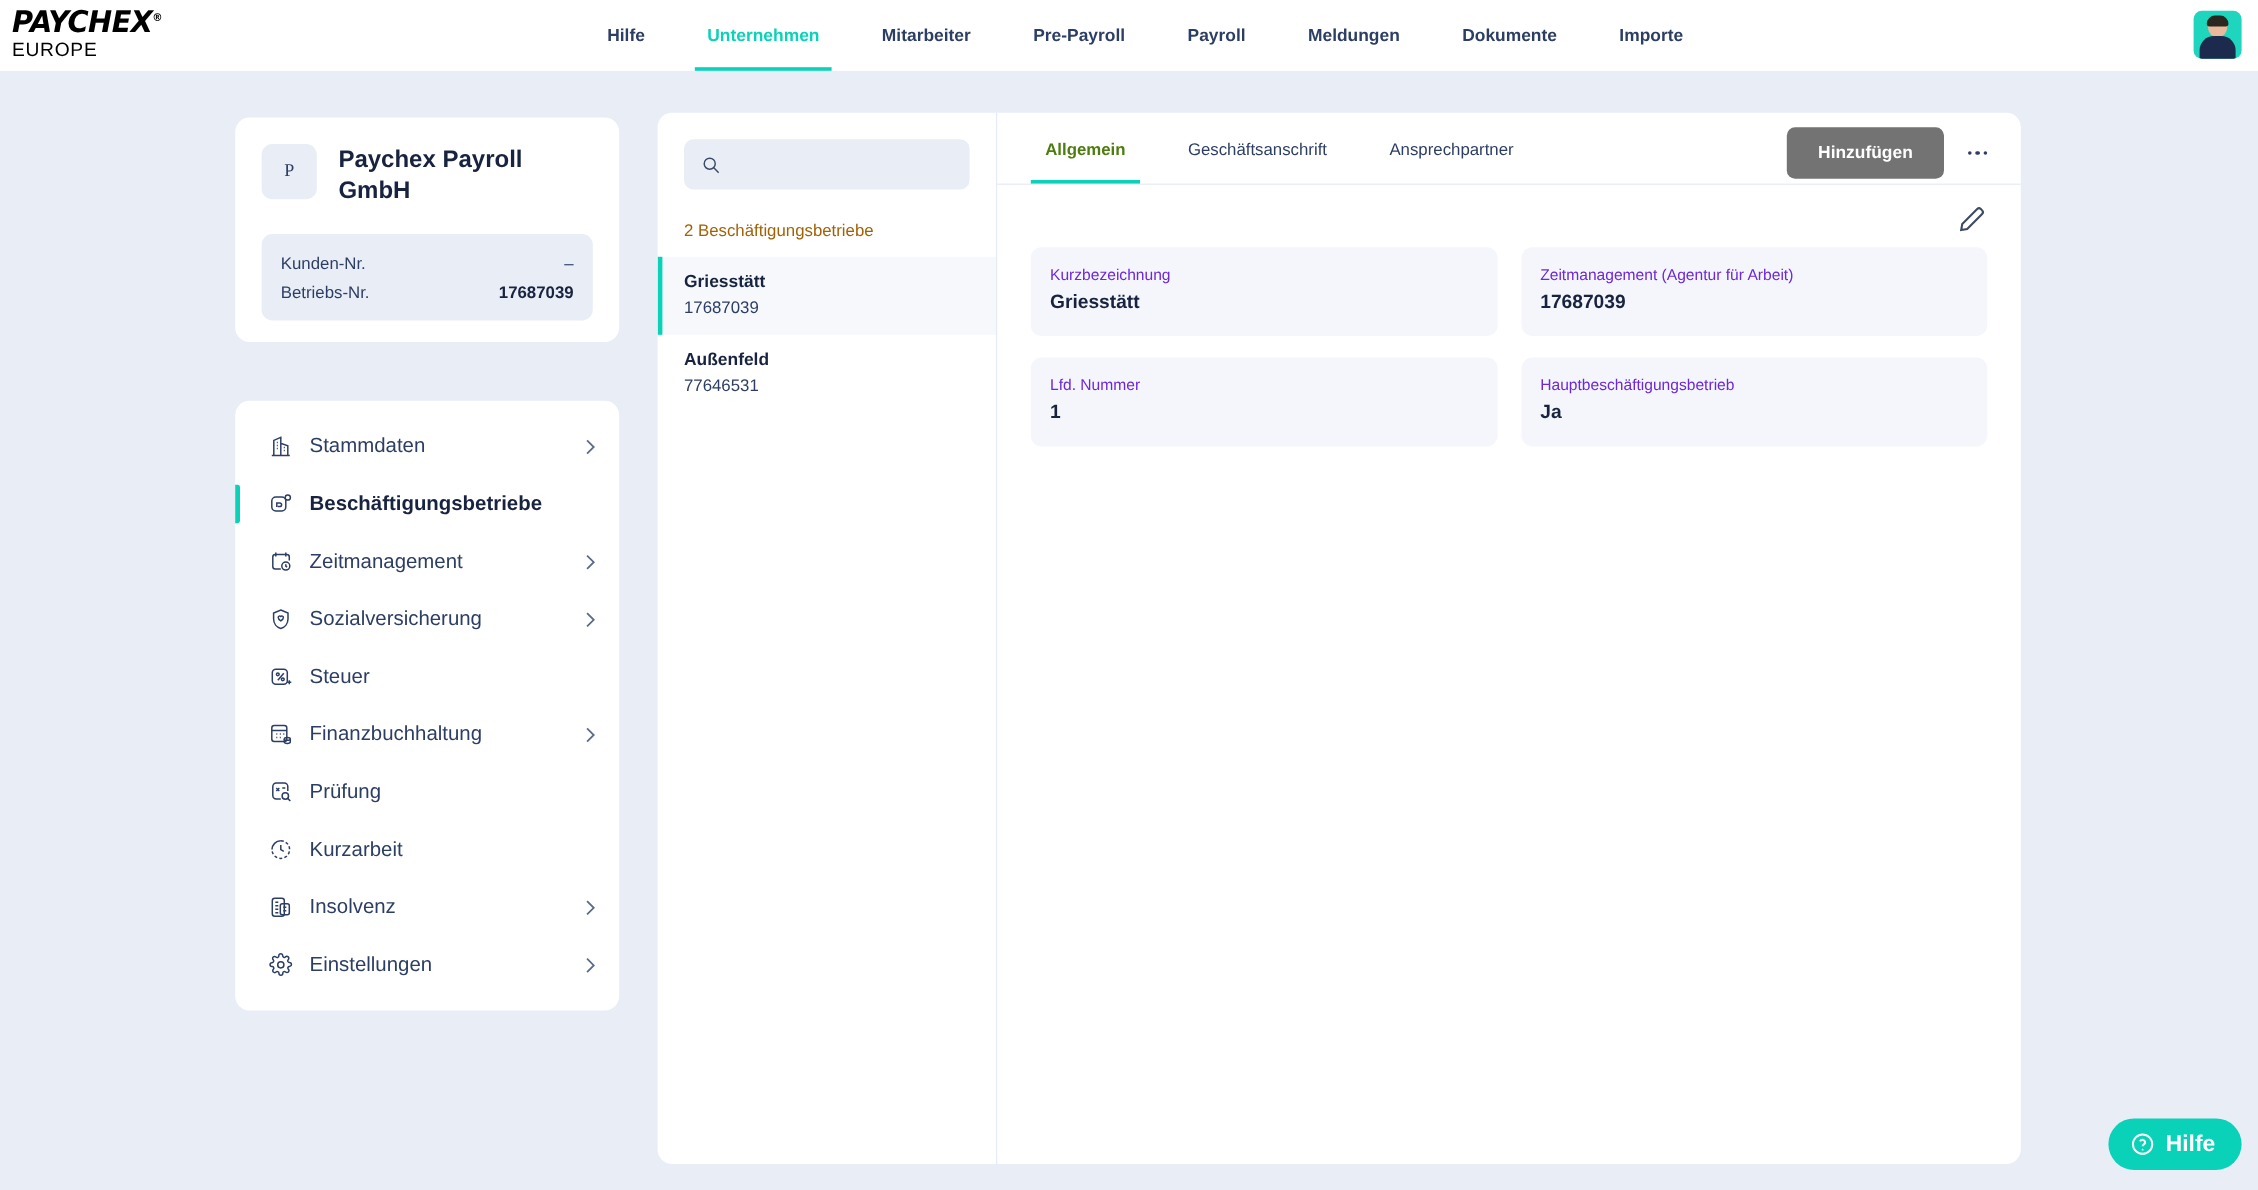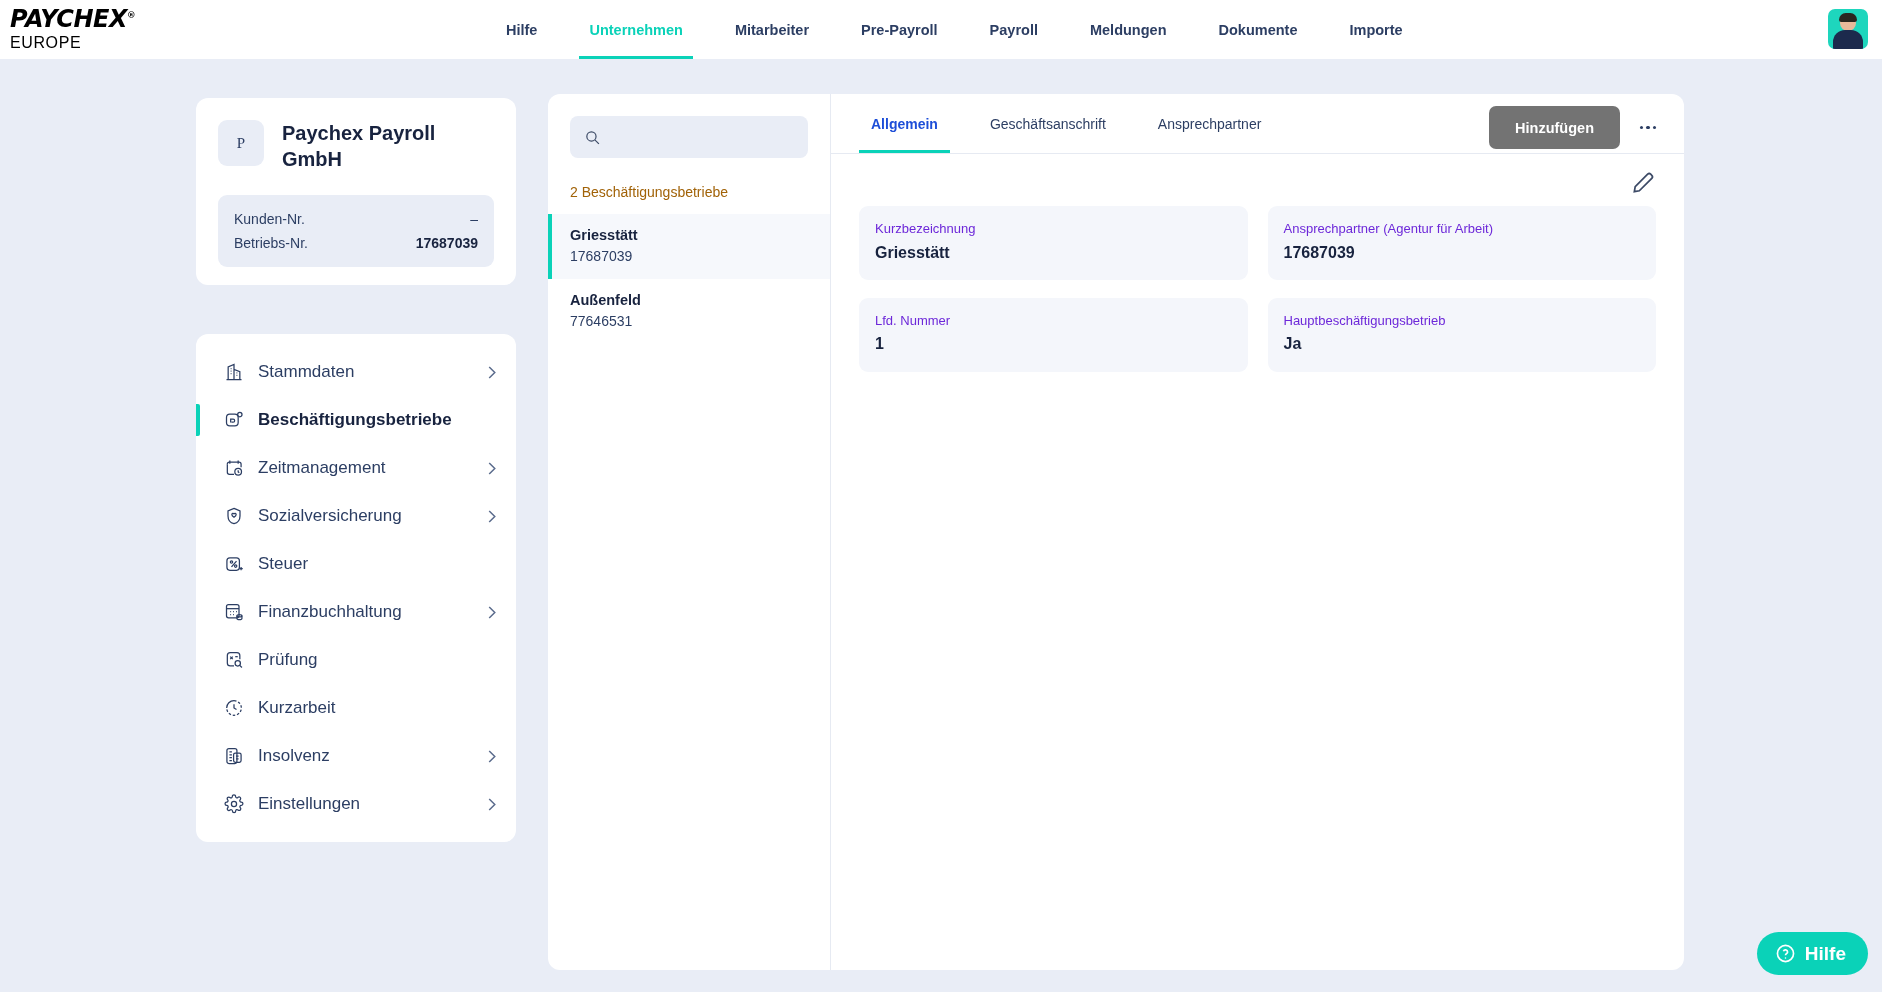--- a/index.html
+++ b/index.html
@@ -149,21 +149,21 @@
   .tabbar {
     height: 60px; border-bottom: 1px solid #e6eaf2;
     display: flex; align-items: flex-start; padding: 0 28px;
     position: relative;
   }
   .tab {
     position: relative; height: 59px; display: flex; align-items: center;
     padding: 0 12px; margin-right: 28px;
     font-size: 14px; color: #2c3e63; cursor: pointer; white-space: nowrap;
   }
-  .tab.active { color: #1d4ed8; font-weight: bold; }
+  .tab.active { color: #4d7c0f; font-weight: bold; }
   .tab.active::after {
     content: ""; position: absolute; left: 0; right: 0; bottom: 0;
     height: 3px; background: #0ad2b8;
   }
   .tab-actions {
     position: absolute; right: 22px; top: 12px;
     display: flex; align-items: center; gap: 14px;
   }
   .btn-primary {
     background: #737373; color: #fff; border: 0; border-radius: 7px;
@@ -409,21 +409,21 @@
         <path d="M16.3 3.9a2 2 0 012.8 0l1 1a2 2 0 010 2.8L8.6 19.2 4 20l.8-4.6z"></path>
       </svg>
     </div>
 
     <div class="fields">
       <div class="field">
         <div class="field-label">Kurzbezeichnung</div>
         <div class="field-value">Griesstätt</div>
       </div>
       <div class="field">
-        <div class="field-label">Ansprechpartner (Agentur für Arbeit)</div>
+        <div class="field-label">Zeitmanagement (Agentur für Arbeit)</div>
         <div class="field-value">17687039</div>
       </div>
       <div class="field">
         <div class="field-label">Lfd. Nummer</div>
         <div class="field-value">1</div>
       </div>
       <div class="field">
         <div class="field-label">Hauptbeschäftigungsbetrieb</div>
         <div class="field-value">Ja</div>
       </div>

